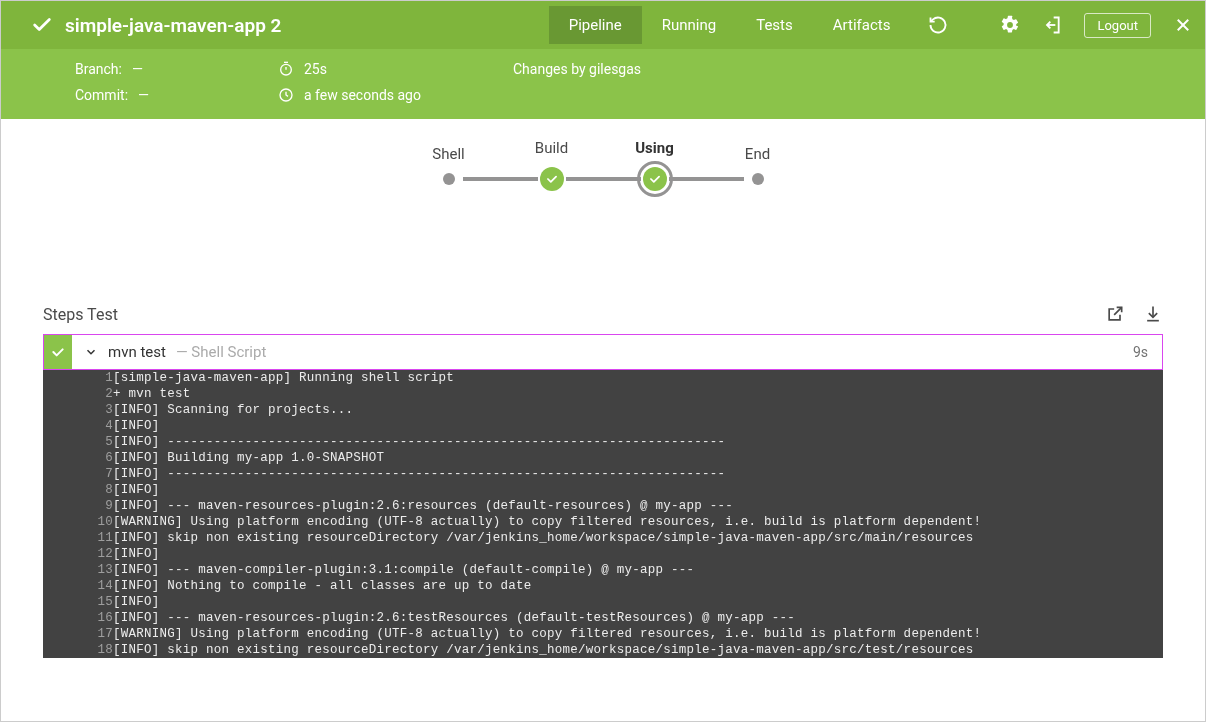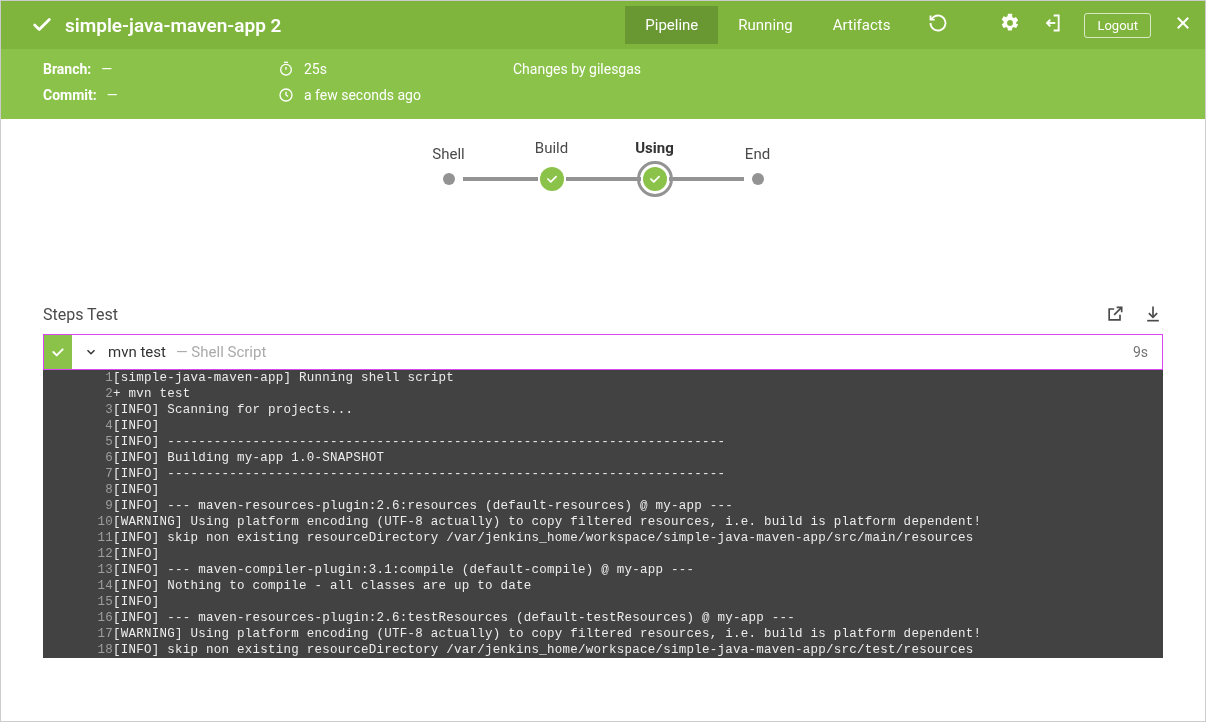--- a/index.html
+++ b/index.html
@@ -8,27 +8,27 @@
   .header { background: #7fb53c; color: #fff; }
   .header-top { display: flex; align-items: center; height: 48px; padding: 0 12px 0 30px; }
   .title-block { display: flex; align-items: center; gap: 12px; flex: 0 0 auto; }
   .title-block .check { width: 22px; height: 22px; }
   .title { font-size: 19px; font-weight: 600; }
   
   .tabs { display: flex; margin-left: auto; align-items: stretch; height: 38px; margin-right: 18px;}
   .tab { padding: 0 20px; display: flex; align-items: center; font-size: 15px; cursor: pointer; color: #fff; }
   .tab.active { background: #699833; }
   
-  .header-icons { display: flex; gap: 22px; }
+  .header-icons { display: flex; align-items: center; gap: 22px; }
   .hicon { width: 20px; height: 20px; cursor: pointer; display:flex; align-items:center; justify-content:center;}
   .logout-btn { border: 1px solid rgba(255,255,255,0.7); padding: 4px 12px; border-radius: 3px; font-size: 13px; cursor: pointer; color:#fff;}
   
   .header-meta { background: #8bc34a; padding: 12px 42px 16px; display: grid; grid-template-columns: 235px 235px 1fr; row-gap: 10px; font-size: 14px; color:#fff;}
   .meta-item { display: flex; align-items: center; gap: 10px; }
-  .meta-label { font-weight: 700; }
+  .meta-label { font-weight: 400; margin-left: 32px; }
   .meta-icon { width: 16px; height: 16px; flex-shrink:0;}
   
   .pipeline-viz { padding: 48px 0 80px; display:flex; justify-content:center; }
   .stages { display: flex; align-items: center; position:relative; }
   .stage { display:flex; flex-direction:column; align-items:center; position:relative; width:28px;}
   .stage-label { position:absolute; top:-28px; font-size:15px; color:#4a4a4a; white-space:nowrap;}
   .stage.selected .stage-label { font-weight:700; color:#333;}
   .node { width:12px; height:12px; border-radius:50%; background:#949393; z-index:2; position:relative;}
   .node.success { width:24px; height:24px; background:#8bc34a; display:flex; align-items:center; justify-content:center;}
   .node.success.selected::before { content:''; position:absolute; inset:-6px; border:3px solid #949393; border-radius:50%;}
@@ -64,20 +64,21 @@
       <span class="check">
         <svg viewBox="0 0 24 24" width="22" height="22" fill="none" stroke="#fff" stroke-width="3" stroke-linecap="round" stroke-linejoin="round">
             <polyline points="4 12 9 17 20 6"></polyline>
           </svg>
       </span>
       <span class="title">simple-java-maven-app 2</span>
     </div>
     <div class="tabs" id="tabs">
         <div class="tab active">Pipeline</div>
         <div class="tab">Running</div>
+        <div class="tab">Tests</div>
         <div class="tab">Artifacts</div>
       </div>
     <div class="header-icons">
       <span class="hicon">
         <svg viewBox="0 0 24 24" width="20" height="20" fill="none" stroke="#fff" stroke-width="2.2">
             <path d="M3 12a9 9 0 1 0 3-6.7L3 8"></path>
             <polyline points="3 3 3 8 8 8" fill="none"></polyline>
           </svg>
       </span>
       <span style="width:8px"></span>

